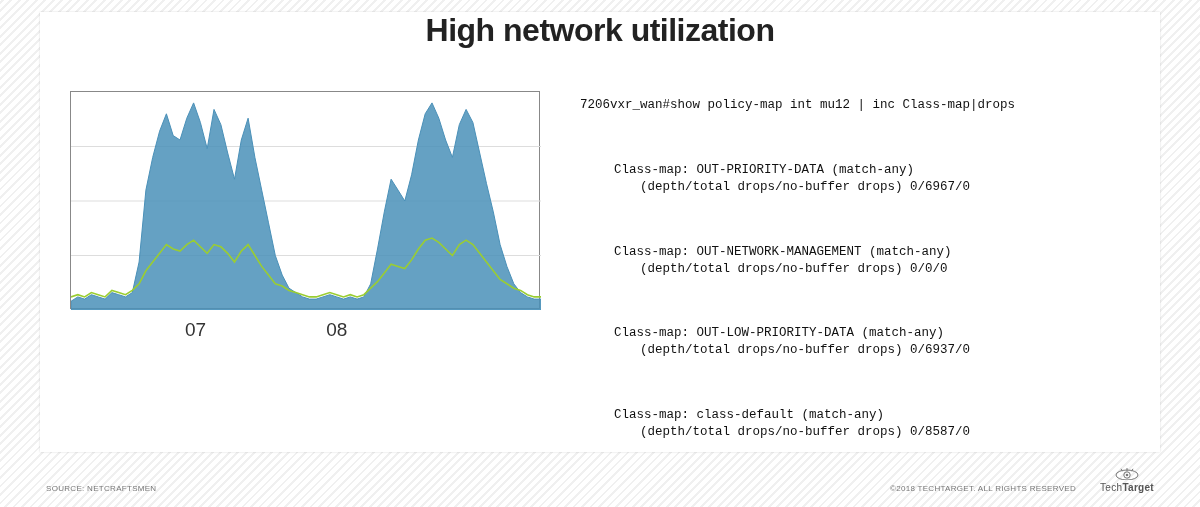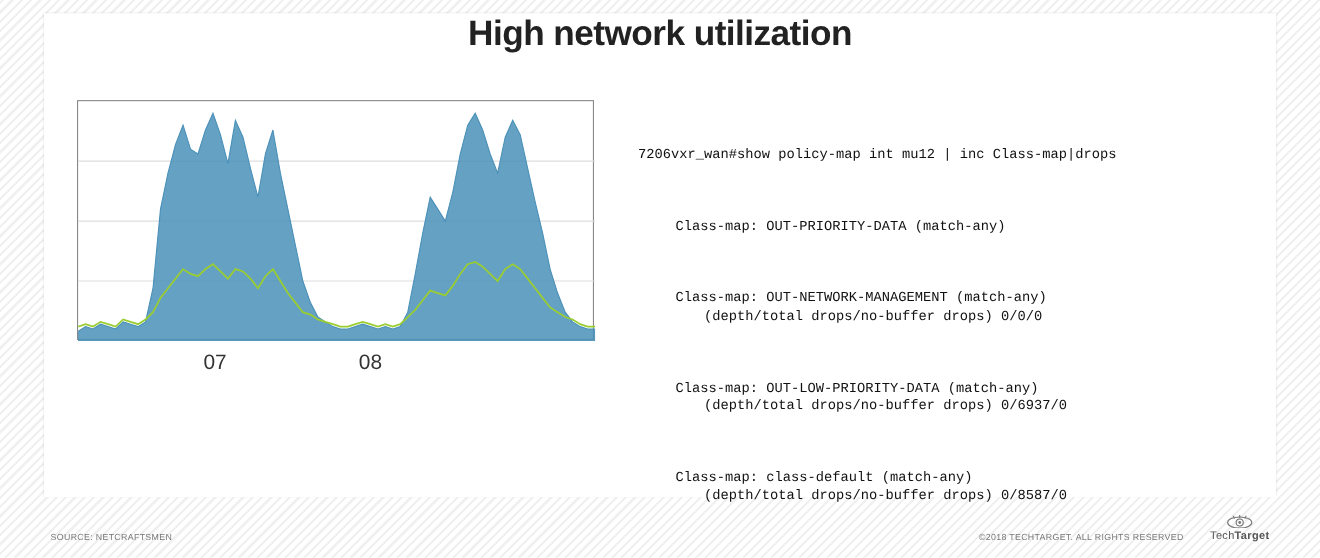--- a/index.html
+++ b/index.html
@@ -63,21 +63,21 @@
   .x-ticks .t1 { margin-left: 115px; }
   .x-ticks .t2 { margin-left: 120px; }
   .cli-col {
     flex: 1;
     font-family: "Courier New", Courier, monospace;
     font-size: 12.5px;
     color: #111;
     line-height: 1.35;
     padding-top: 6px;
   }
-  .cli-col .cmd { margin-bottom: 14px; white-space: pre; margin-top: 36px; }
+  .cli-col .cmd { margin-bottom: 14px; white-space: pre; }
   .cli-col .grp { margin-bottom: 14px; }
   .cli-col .l1 { padding-left: 34px; white-space: pre; margin-top: 48px; }
   .cli-col .l2 { padding-left: 60px; white-space: pre; }
   .footer {
     position: absolute;
     bottom: 14px;
     left: 46px;
     right: 46px;
     display: flex;
     justify-content: space-between;
@@ -123,20 +123,21 @@
       <div class="x-ticks">
         <span class="t1">07</span>
         <span class="t2">08</span>
       </div>
     </div>
 
     <div class="cli-col">
       <div class="cmd">7206vxr_wan#show policy-map int mu12 | inc Class-map|drops</div>
       <div class="grp">
         <div class="l1">Class-map: OUT-PRIORITY-DATA (match-any)</div>
+        <div class="l2">(depth/total drops/no-buffer drops) 0/6967/0</div>
       </div>
       <div class="grp">
         <div class="l1">Class-map: OUT-NETWORK-MANAGEMENT (match-any)</div>
         <div class="l2">(depth/total drops/no-buffer drops) 0/0/0</div>
       </div>
       <div class="grp">
         <div class="l1">Class-map: OUT-LOW-PRIORITY-DATA (match-any)</div>
         <div class="l2">(depth/total drops/no-buffer drops) 0/6937/0</div>
       </div>
       <div class="grp">

